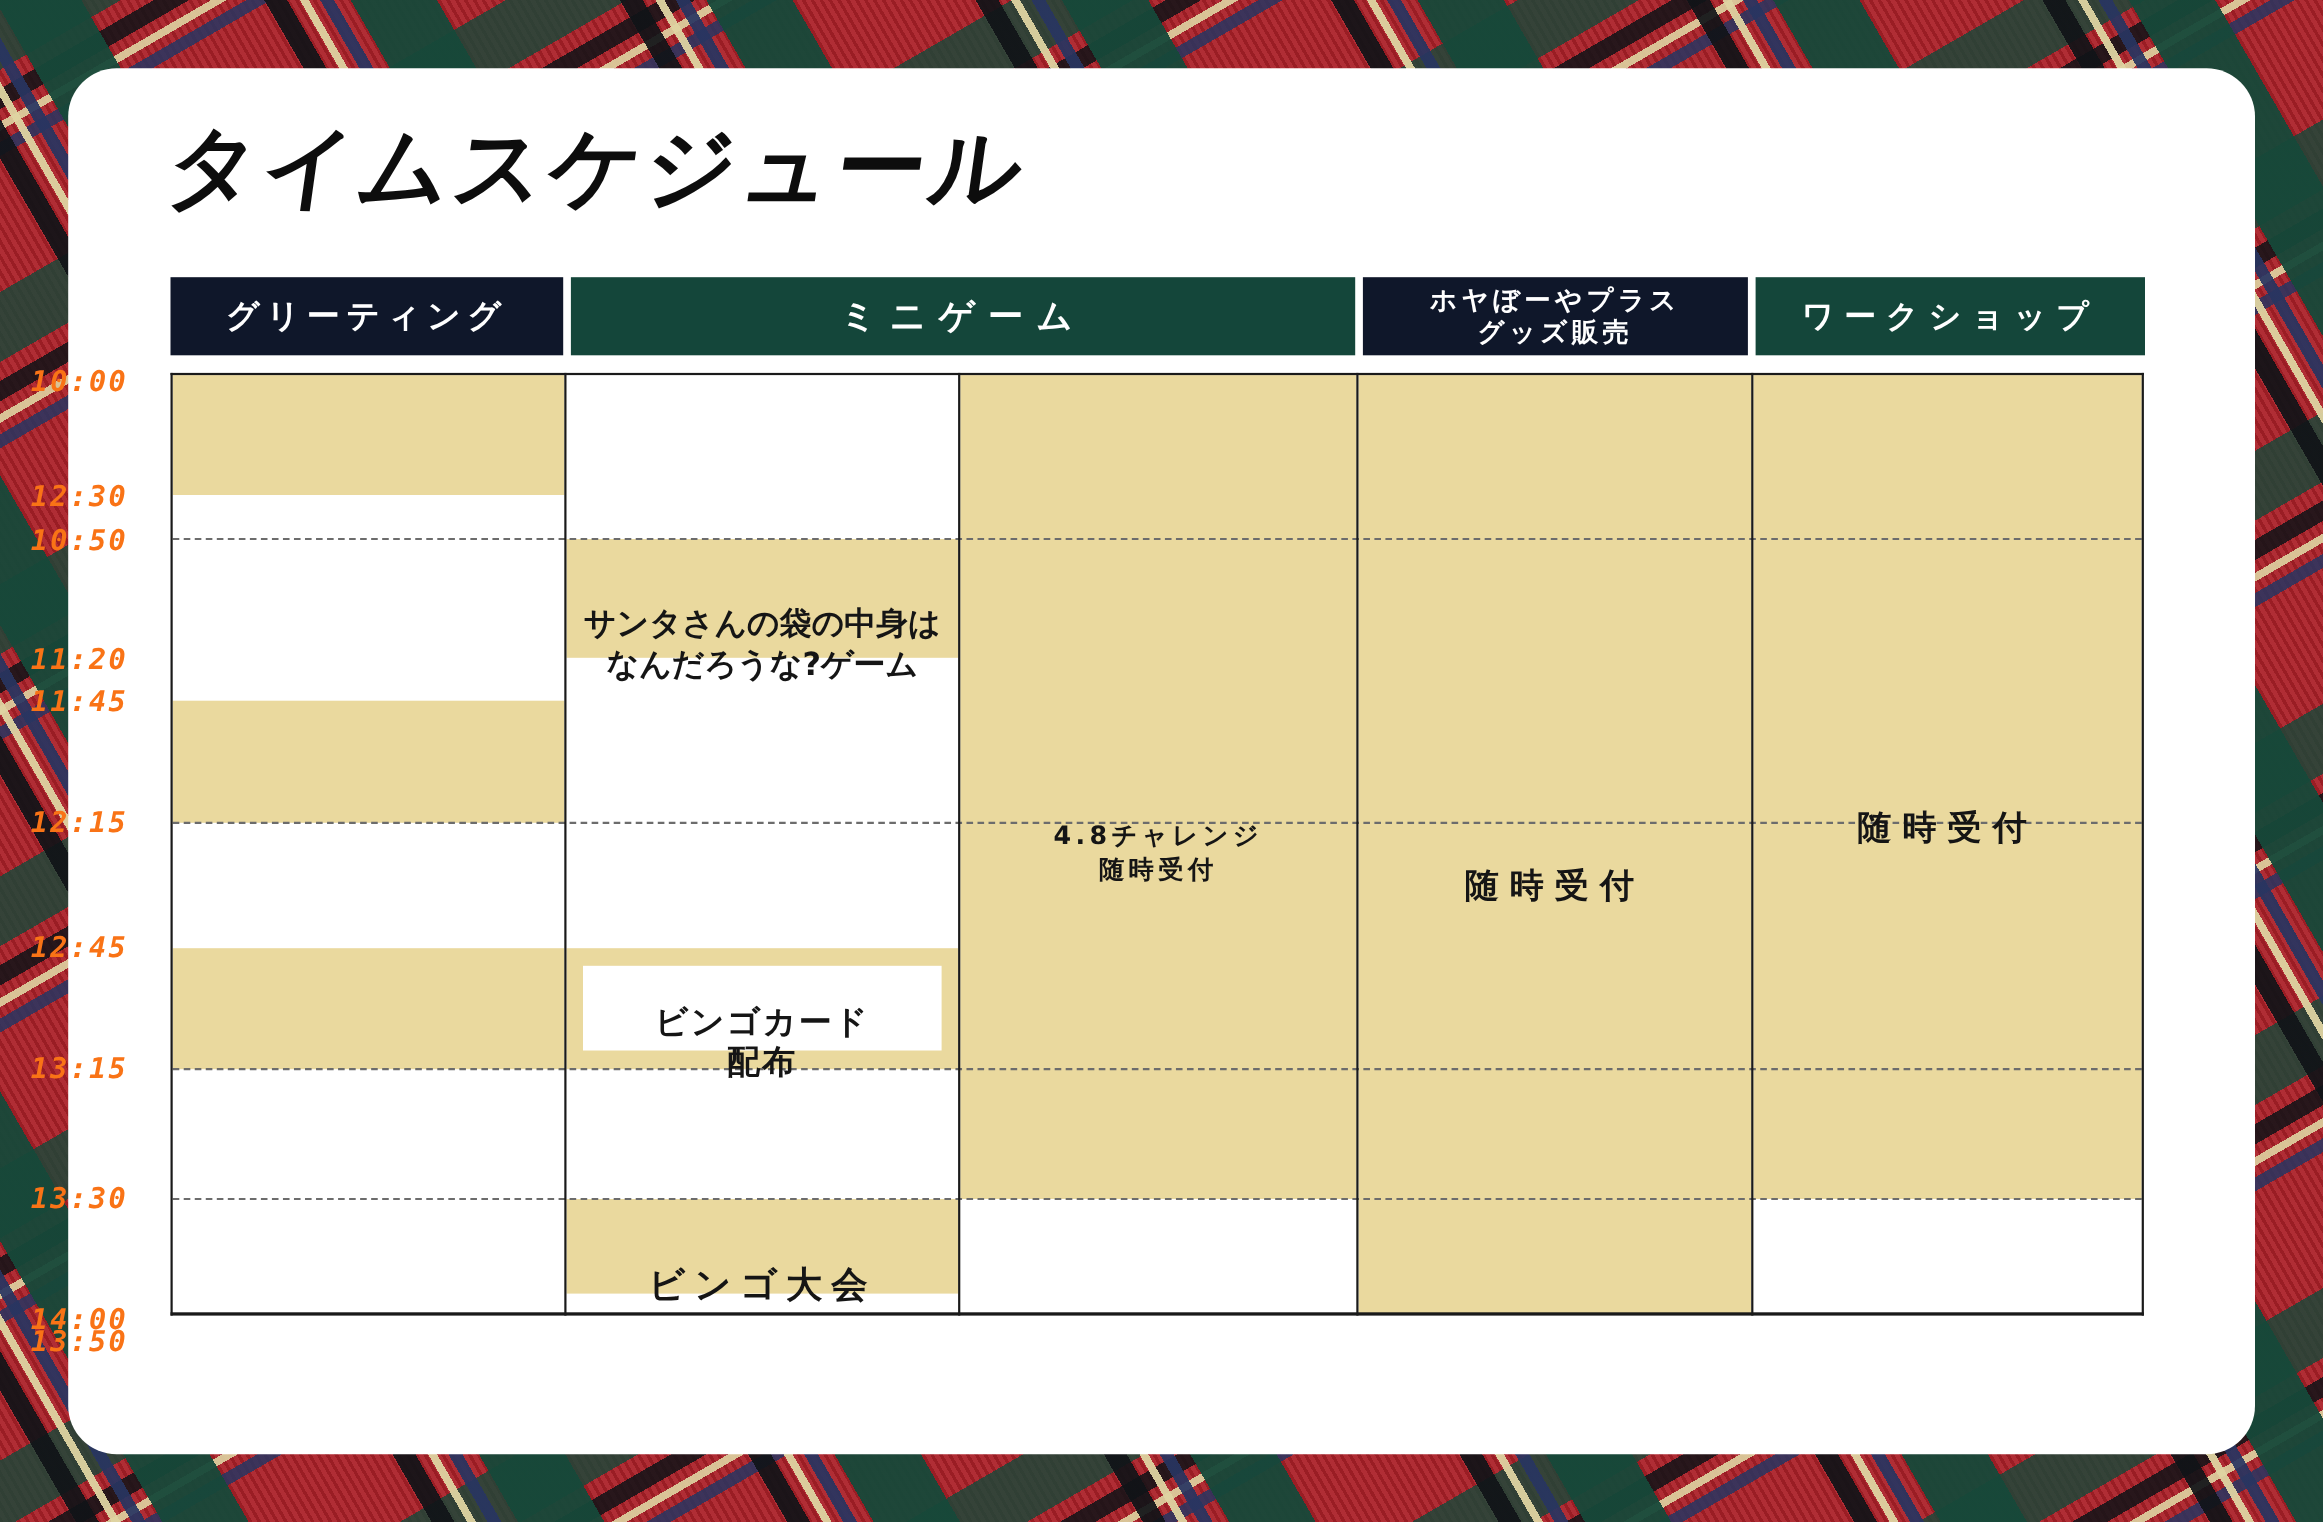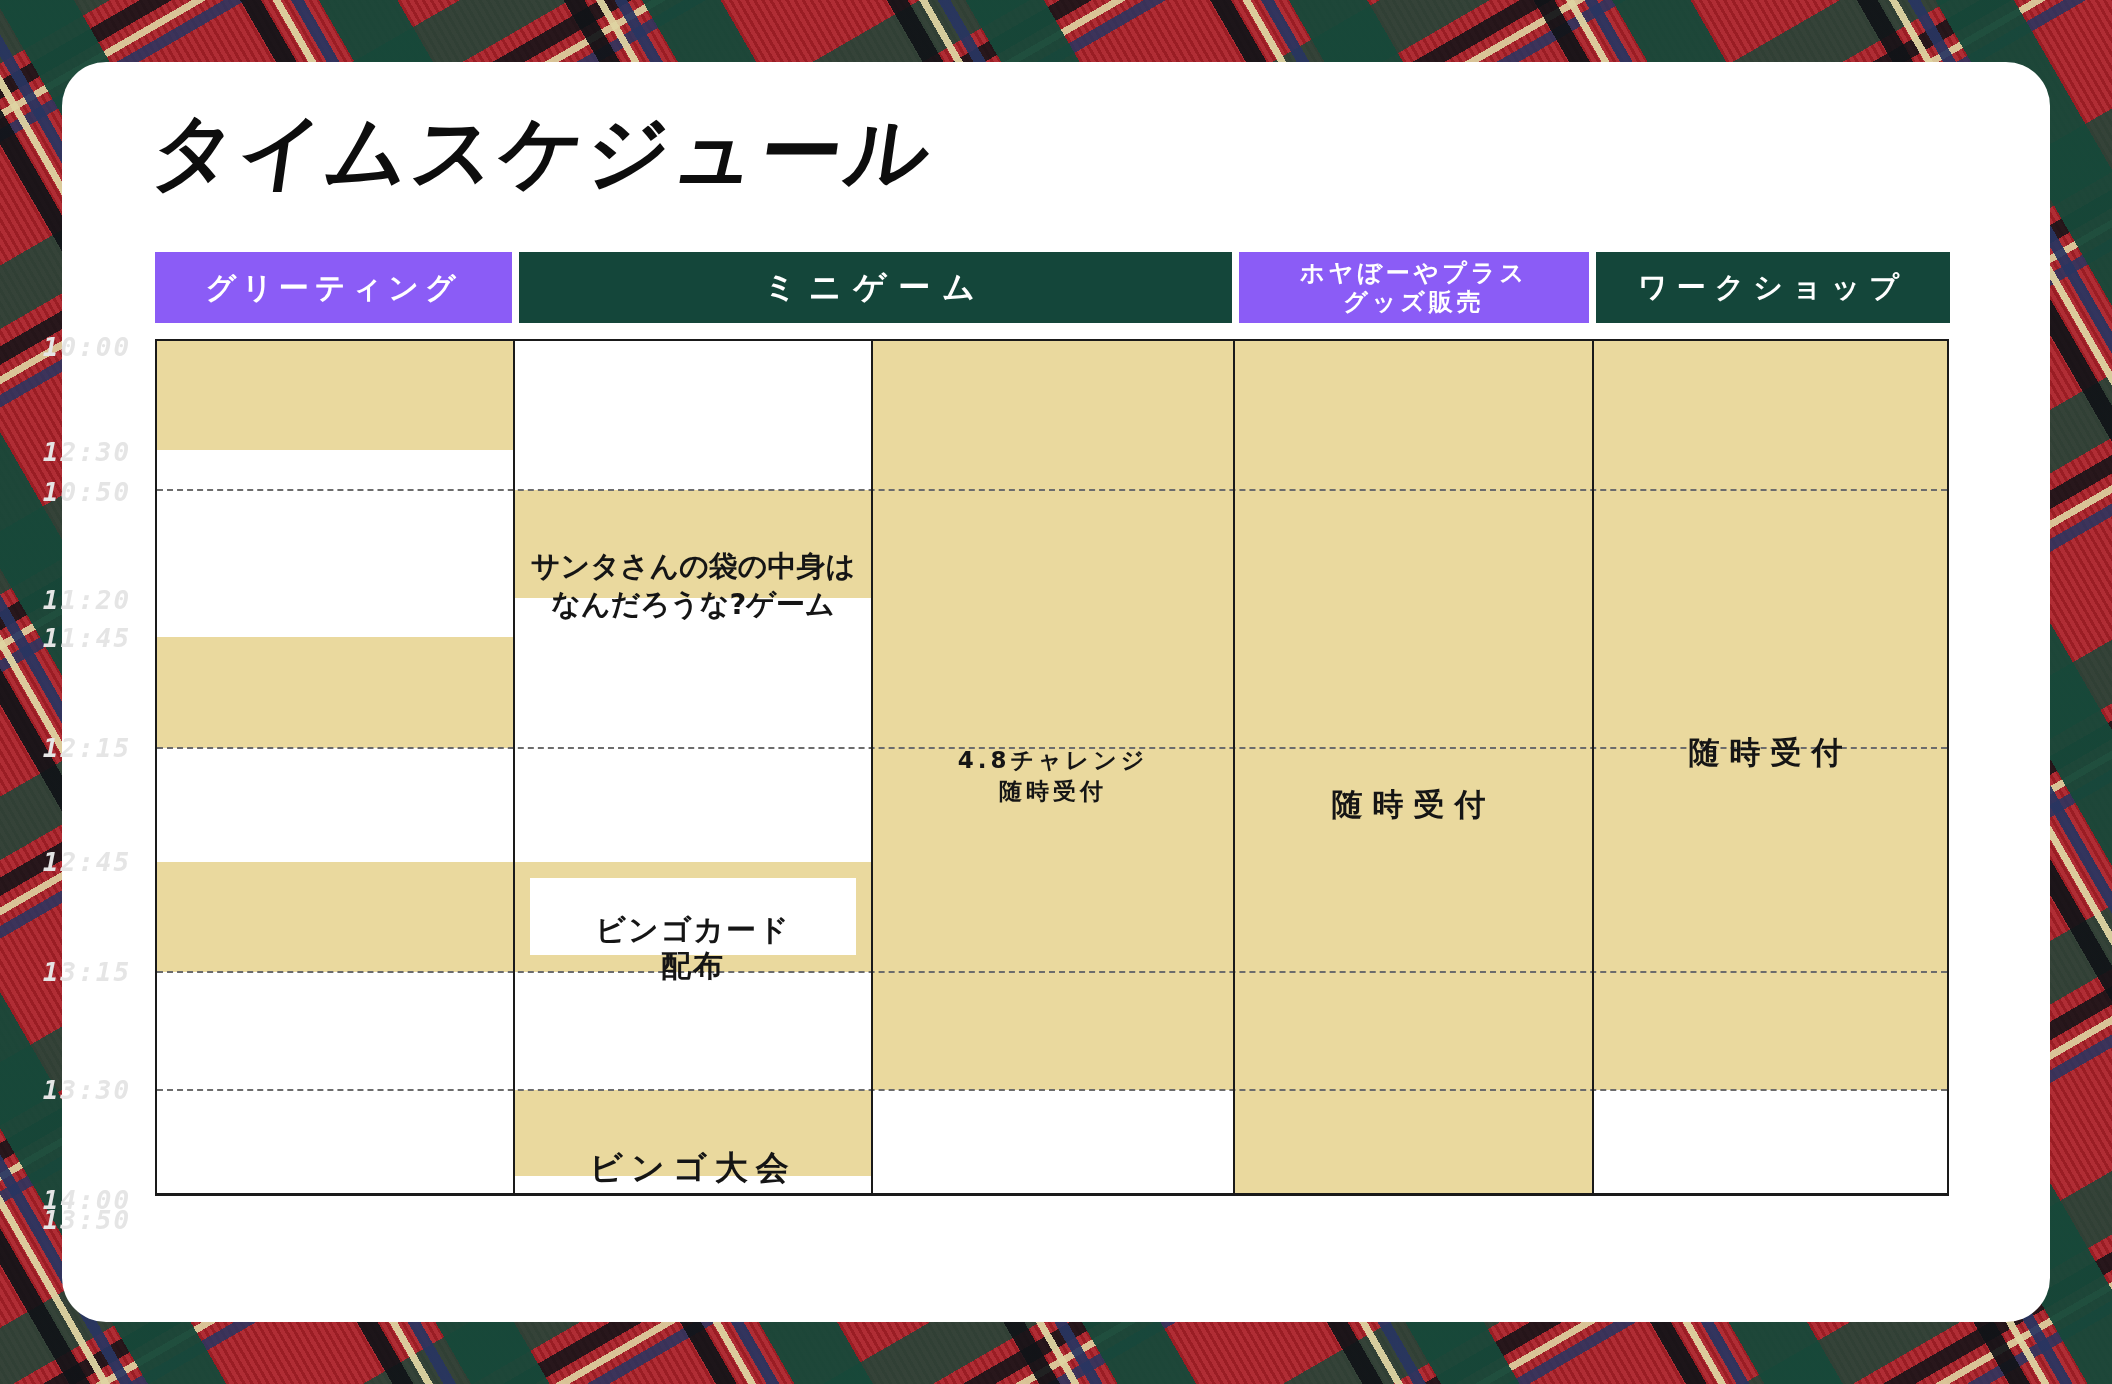--- a/index.html
+++ b/index.html
@@ -40,21 +40,21 @@
     position:absolute;left:152px;top:98px;margin:0;
     font-size:82px;font-weight:800;color:#0d0d0d;
     transform:skewX(-8deg);letter-spacing:3px;white-space:nowrap;
   }
   
   .hdr{
     position:absolute;top:252px;height:71px;
     display:flex;flex-direction:column;align-items:center;justify-content:center;
     color:#fff;font-weight:bold;text-align:center;line-height:1.2;
   }
-  .hdr.red{background:#8b5cf6;}
+  .hdr.red{background:#0f172a;}
   .hdr.green{background:#14463a;}
   .hdr1{left:155px;width:357px;font-size:30px;letter-spacing:6px;}
   .hdr2{left:519px;width:713px;font-size:32px;letter-spacing:12px;}
   .hdr3{left:1239px;width:350px;font-size:24px;letter-spacing:4px;}
   .hdr4{left:1596px;width:354px;font-size:29px;letter-spacing:9px;}
   
   .vline{position:absolute;top:339px;height:857px;width:2px;background:#1a1a1a;z-index:4;}
   .v0{left:155px}.v1{left:513px}.v2{left:871px}.v3{left:1233px}.v4{left:1592px}.v5{left:1947px}
   .topline{position:absolute;left:155px;width:1794px;top:339px;height:2px;background:#1a1a1a;z-index:4;}
   .botline{position:absolute;left:155px;width:1794px;top:1193px;height:3px;background:#1a1a1a;z-index:4;}
@@ -75,23 +75,23 @@
   
   .etxt{position:absolute;z-index:5;text-align:center;font-weight:bold;color:#151515;margin-top:32px;}
   .santa{left:505px;top:516px;width:376px;font-size:29px;line-height:1.3;letter-spacing:0;}
   .challenge{left:873px;top:713px;width:360px;font-size:23px;line-height:1.35;letter-spacing:4px;}
   .bingocard{left:530px;top:880px;width:326px;font-size:30px;line-height:1.2;letter-spacing:2px;}
   .bingotaikai{left:515px;top:1114px;width:356px;font-size:33px;letter-spacing:8px;}
   .goodsrx{left:1235px;top:752px;width:357px;font-size:31px;letter-spacing:10px;}
   .wsrx{left:1594px;top:700px;width:353px;font-size:31px;letter-spacing:10px;}
   
   .time{
-    position:absolute;left:28px;width:118px;text-align:center;z-index:5;
+    position:absolute;left:28px;width:118px;text-align:left;z-index:5;
     font-family:"DejaVu Sans Mono",monospace;font-style:italic;
-    font-size:26px;font-weight:bold;letter-spacing:2px;color:#e5e5e5;
+    font-size:26px;font-weight:bold;letter-spacing:2px;color:#f97316;
     transform:translateY(-50%);white-space:nowrap;
   }
   .t0{top:347px}.t1{top:452px}.t2{top:492px}.t3{top:600px}.t4{top:638px}
   .t5{top:748px}.t6{top:862px}.t7{top:972px}.t8{top:1090px}.t9{top:1220px}.t10{top:1200px}
 </style>
 </head>
 <body>
 
 <div class="screen">
   <div class="bg"></div>

